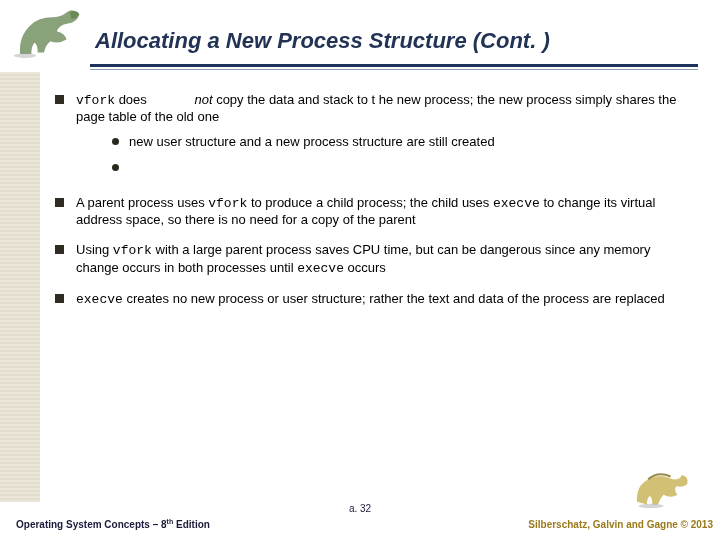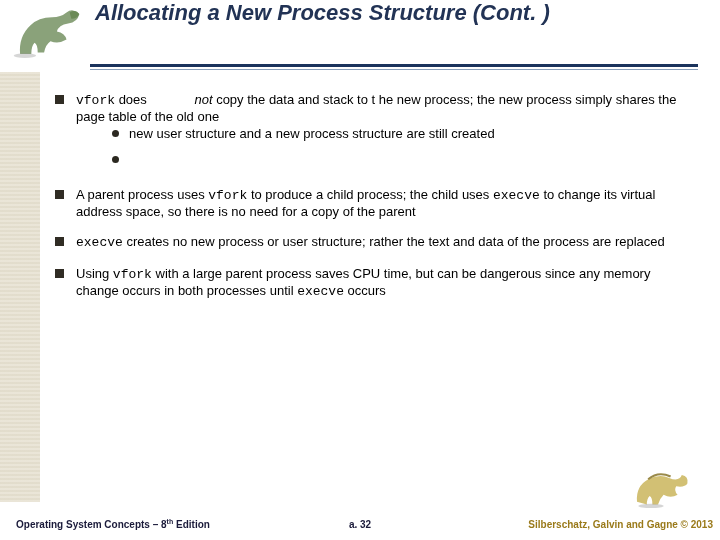--- a/index.html
+++ b/index.html
@@ -8,20 +8,21 @@
     height: 540px;
     background: #ffffff;
     font-family: Arial, Helvetica, sans-serif;
     position: relative;
     overflow: hidden;
   }
   .header {
     position: relative;
     height: 78px;
     padding-left: 95px;
+    padding-top: 28px;
   }
   .title {
     font-size: 22px;
     font-weight: bold;
     font-style: italic;
     color: #223355;
     white-space: nowrap;
   }
   .title-underline {
     position: absolute;
@@ -70,21 +71,21 @@
     margin-bottom: 14px;
   }
   .sq {
     width: 9px; height: 9px;
     background: #302c24;
     flex-shrink: 0;
     margin-top: 3px;
     margin-right: 12px;
   }
   .bullet-l1 .text { flex: 1; }
-  .sublist { margin-left: 36px; }
+  .sublist { margin-left: 36px; margin-top: 8px; }
   .bullet-l2 {
     display: flex;
     margin-bottom: 10px;
   }
   .dot {
     width: 7px; height: 7px;
     background: #2b2820;
     border-radius: 50%;
     flex-shrink: 0;
     margin-top: 4px;
@@ -102,23 +103,22 @@
   .footer-left {
     position: absolute;
     left: 16px; bottom: 10px;
     font-weight: bold;
     color: #1a1a3a;
   }
   .ed { font-size: 7px; vertical-align: super; }
   .footer-center {
     position: absolute;
     left: 50%; transform: translateX(-50%);
-    bottom: 10px;
+    bottom: 26px;
     color: #1a1a3a;
-    font-weight: bold;
   }
   .footer-right {
     position: absolute;
     right: 7px; bottom: 10px;
     color: #9a7a1a;
     font-weight: bold;
   }
   .dino-bottom {
     position: absolute;
     right: 20px; bottom: 28px;
@@ -162,28 +162,28 @@
   <div class="bullet-l1">
     <div class="sq"></div>
     <div class="text">
       <span>A parent process uses </span><span class="code">vfork</span><span> to produce a child process; the child uses </span><span class="code">execve</span><span> to change its virtual address space, so there is no need for a copy of the parent</span>
     </div>
   </div>
 
   <div class="bullet-l1">
     <div class="sq"></div>
     <div class="text">
-      <span class="code">execve</span><span> creates no new process or user structure; rather the text and data of the process are replaced</span>
+      <span>Using </span><span class="code">vfork</span><span> with a large parent process saves CPU time, but can be dangerous since any memory change occurs in both processes until </span><span class="code">execve</span><span> occurs</span>
     </div>
   </div>
 
   <div class="bullet-l1">
     <div class="sq"></div>
     <div class="text">
-      <span>Using </span><span class="code">vfork</span><span> with a large parent process saves CPU time, but can be dangerous since any memory change occurs in both processes until </span><span class="code">execve</span><span> occurs</span>
+      <span class="code">execve</span><span> creates no new process or user structure; rather the text and data of the process are replaced</span>
     </div>
   </div>
 
 </div>
 
 <svg class="dino-bottom" viewBox="0 0 100 70">
   <path d="M10 56 Q8 34 26 24 Q42 16 56 22 Q70 28 74 18 Q84 20 82 30 Q78 36 66 34 Q62 40 68 46 Q58 52 48 46 Q42 52 40 60 L32 60 Q32 50 28 48 Q24 52 24 60 Z" fill="#d2c074"></path>
   <path d="M26 24 Q40 12 58 20" stroke="#9a8a4a" stroke-width="3" fill="none"></path>
   <ellipse cx="30" cy="62" rx="18" ry="3" fill="#888" opacity="0.35"></ellipse>
 </svg>

